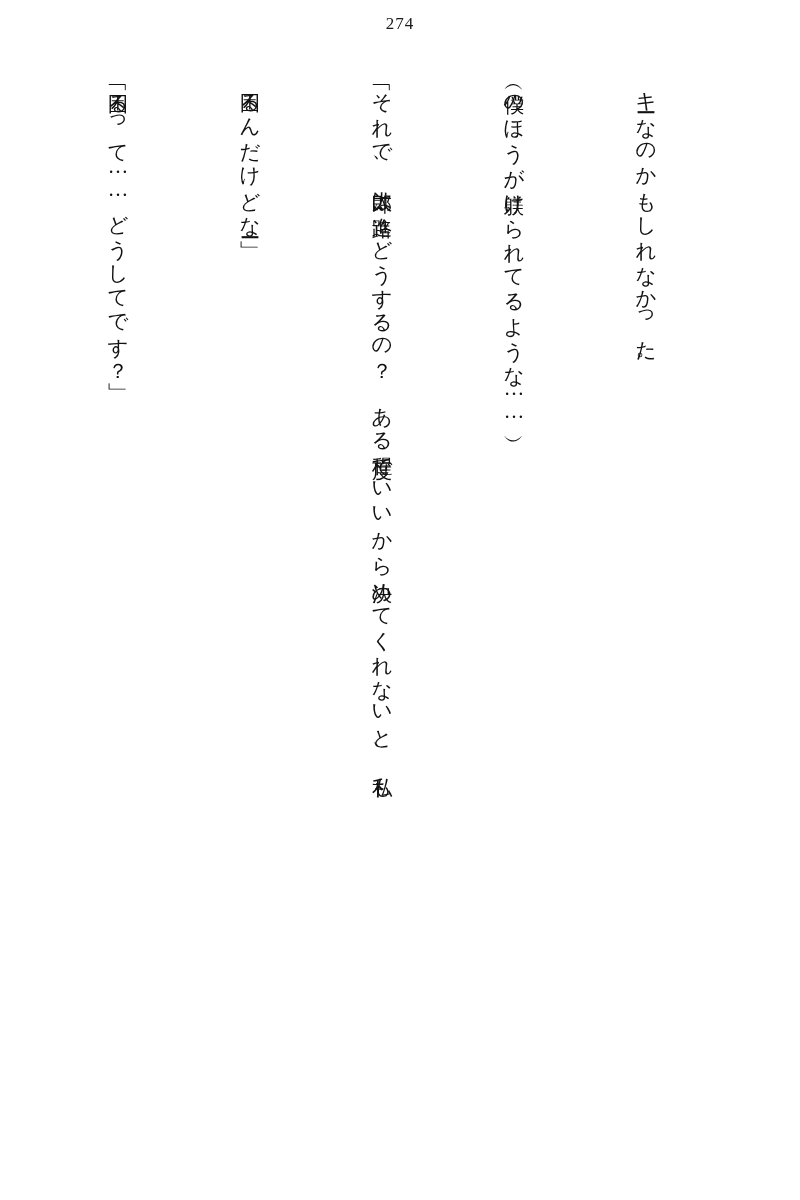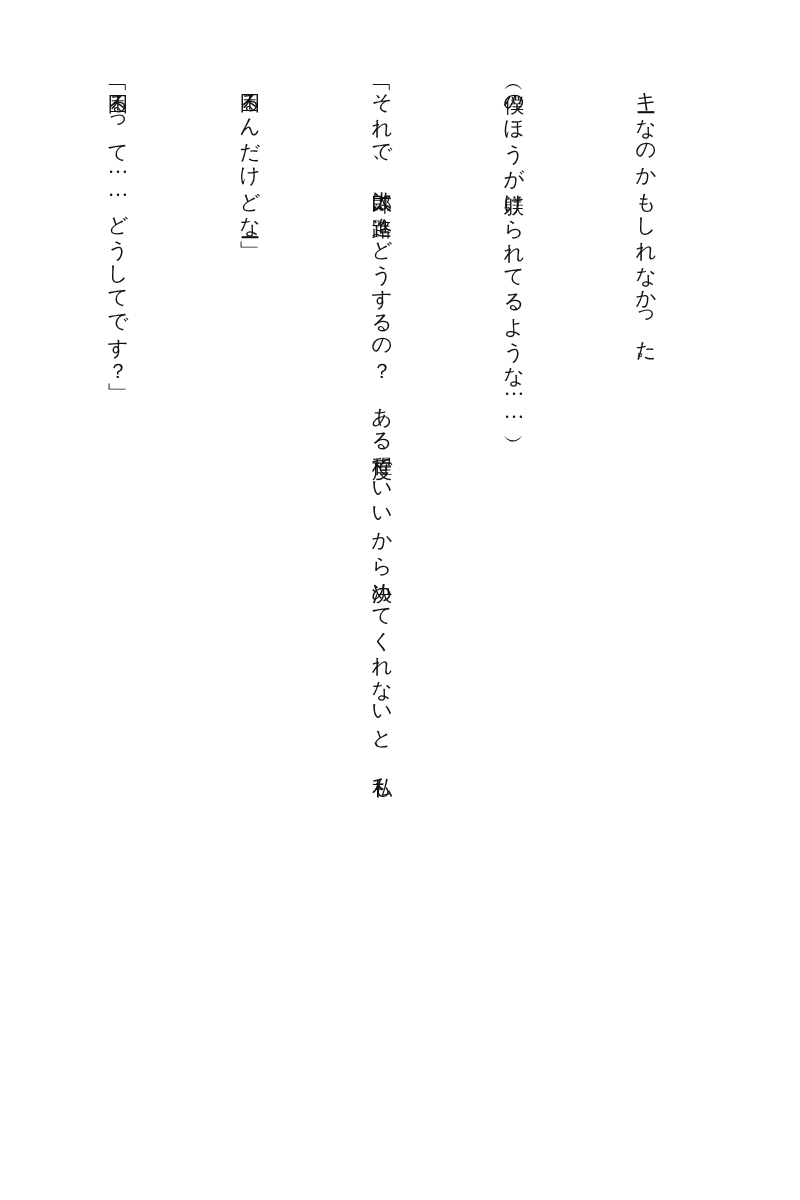--- a/index.html
+++ b/index.html
@@ -55,20 +55,21 @@
   }
   .line {
     display: block;
   }
 </style>
 </head>
 <body>
 
 <div class="page">
 
+  <div class="page-number">274</div>
 
   <div class="text-body">
     <p class="line">キーなのかもしれなかった。</p>
     <p class="line">（僕のほうが躾けられてるような……）</p>
     <p class="line">「それで、太郎は進路、どうするの？　ある程度でいいから決めてくれないと、私も</p>
     <p class="line">困るんだけどなー」</p>
     <p class="line">「困るって……どうしてです？」</p>
     <p class="line">「きみが地元に進学するか否かで、私も希望大学決めなきゃいけないもん」</p>
     
     

